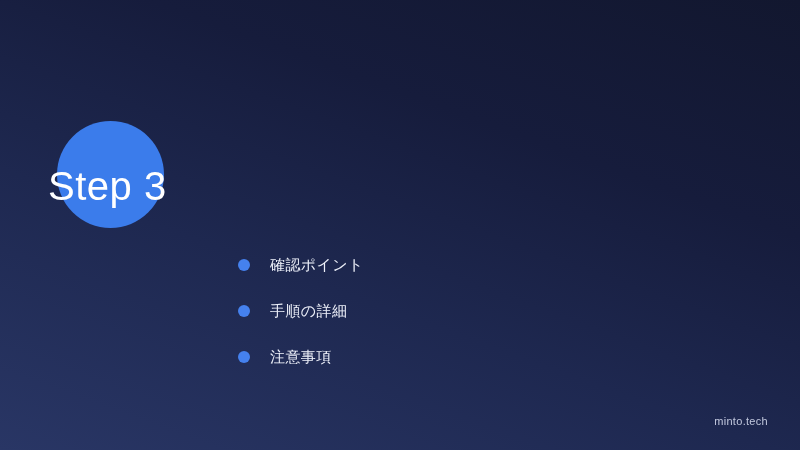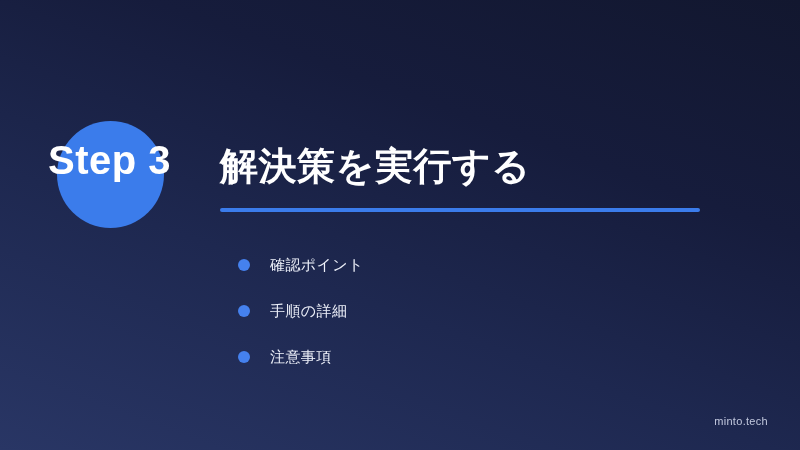--- a/index.html
+++ b/index.html
@@ -31,26 +31,26 @@
     width: 107px;
     height: 107px;
     border-radius: 50%;
     background: #3b7ceb;
   }
 
   
   .step-label {
     position: absolute;
     left: 48px;
-    top: 136px;
+    top: 162px;
     width: 170px;
     height: 48px;
     line-height: 48px;
     font-size: 40px;
-    font-weight: bold;
+    font-weight: normal;
     color: #ffffff;
     letter-spacing: 0.5px;
     white-space: nowrap;
   }
 
   
   .heading-block {
     position: absolute;
     left: 220px;
     top: 140px;
@@ -117,24 +117,20 @@
 </style>
 </head>
 <body>
 
 <div class="slide">
 
   <div class="step-circle"></div>
 
   <div class="step-label">Step 3</div>
 
-  <div class="heading-block">
-    <div class="heading-title">解決策を実行する</div>
-    <div class="heading-rule"></div>
-  </div>
 
   <ul class="bullet-list">
     <li class="bullet-item">
       <span class="bullet-dot"></span>
       <span class="bullet-text">確認ポイント</span>
     </li>
     <li class="bullet-item">
       <span class="bullet-dot"></span>
       <span class="bullet-text">手順の詳細</span>
     </li>

